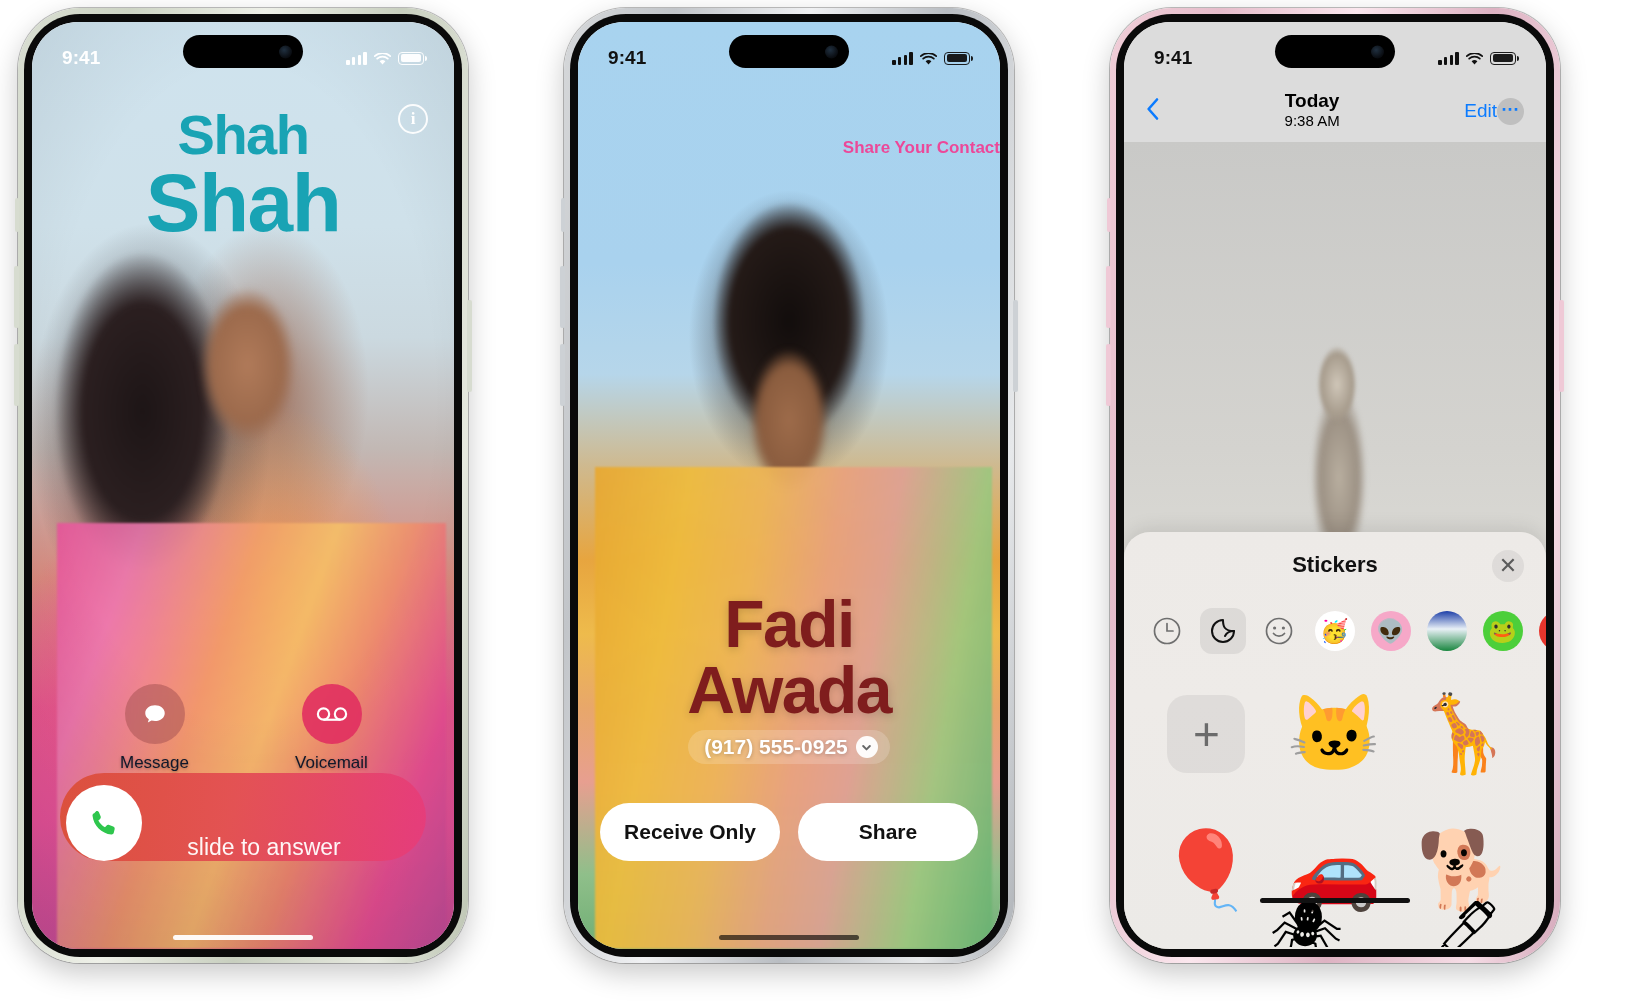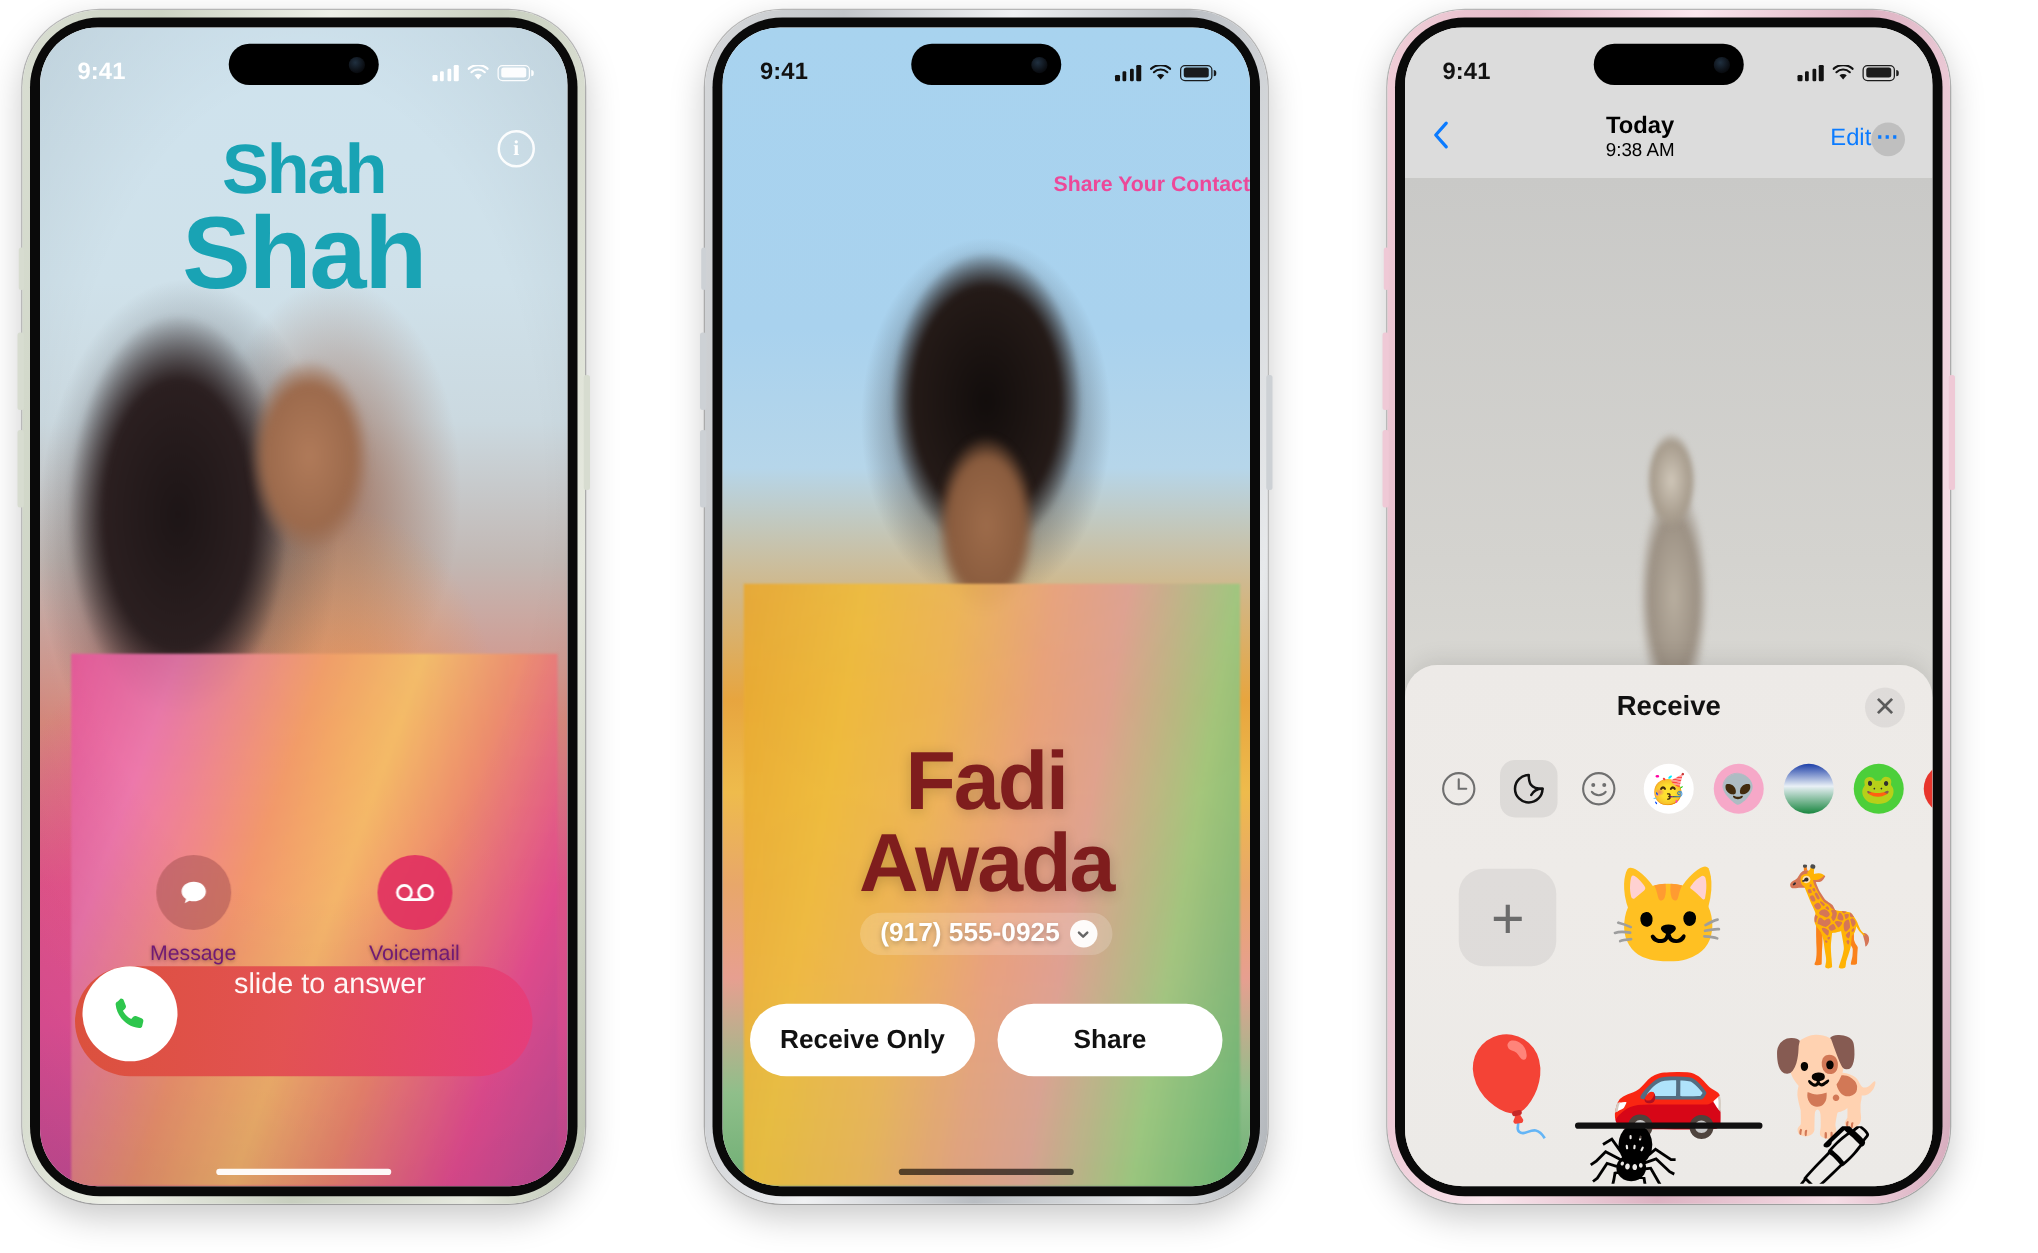--- a/index.html
+++ b/index.html
@@ -91,26 +91,26 @@
   .caller-first { font-size:56px; }
   .caller-last { font-size:82px; margin-top:2px;}
 
   .call-actions { position:absolute; left:0; right:0; bottom:176px; z-index:25;
      display:flex; justify-content:space-around; padding: 0 34px;}
   .call-act { width:112px; text-align:center; }
   .act-circle { width:60px; height:60px; border-radius:50%; margin:0 auto 9px;
      display:flex;align-items:center;justify-content:center; backdrop-filter: blur(6px);}
   .act-circle.msg { background: rgba(168,84,84,.55); }
   .act-circle.vm  { background: rgba(224,44,96,.88); }
-  .act-label { font-size:17px; color:#701a75; text-shadow:0 1px 3px rgba(0,0,0,.35); }
+  .act-label { font-size:17px; color:#0f172a; text-shadow:0 1px 3px rgba(0,0,0,.35); }
 
   .slider {
     position:absolute; left:28px; right:28px; bottom:88px; height:88px; border-radius:44px; z-index:25;
     background: linear-gradient(95deg, rgba(219,79,56,.95) 0%, rgba(226,75,80,.92) 45%, rgba(231,60,122,.9) 100%);
-    display:flex; align-items:flex-start; padding-left:6px;
+    display:flex; align-items:flex-end; padding-left:6px;
   }
   .slider-knob { width:76px; height:76px; border-radius:50%; background:#fff; display:flex;align-items:center;justify-content:center; flex:none;}
   .slider-label { flex:1; text-align:center; font-size:23px; color:rgba(255,255,255,.95); margin-right:40px;}
 
   
   #phone2 { left: 564px; top: 8px; width: 450px; height: 955px; }
   #phone2 .band { background: linear-gradient(100deg,#d6d8da 0%,#c2c5c9 18%,#f0f1f3 40%,#b9bdc2 62%,#e7e9eb 85%,#aeb2b7 100%); }
   .p2-photo { position:absolute; inset:0;
     background:
       radial-gradient(ellipse 36% 24% at 50% 34%, rgba(26,18,16,.95), transparent 66%),
@@ -394,21 +394,21 @@
           <span class="ph-sub" style="display:block">9:38 AM</span>
         </span>
         <span class="ph-right">
           <span class="ph-edit">Edit</span>
           <span class="ph-more">⋯</span>
         </span>
       </div>
 
       <div class="sticker-sheet">
         <div class="sheet-head">
-          <span class="sheet-title">Receive</span>
+          <span class="sheet-title">Stickers</span>
           <span class="sheet-close">✕</span>
         </div>
 
         <div class="cat-row">
           <span class="cat-ic">
             <svg viewBox="0 0 30 30" width="30" height="30">
                 <circle cx="15" cy="15" r="12.5" stroke="#6f6f6f" stroke-width="1.7" fill="none"></circle>
                 <path d="M15 7.5V15h6" stroke="#6f6f6f" stroke-width="1.7" fill="none" stroke-linecap="round"></path>
               </svg>
           </span>

